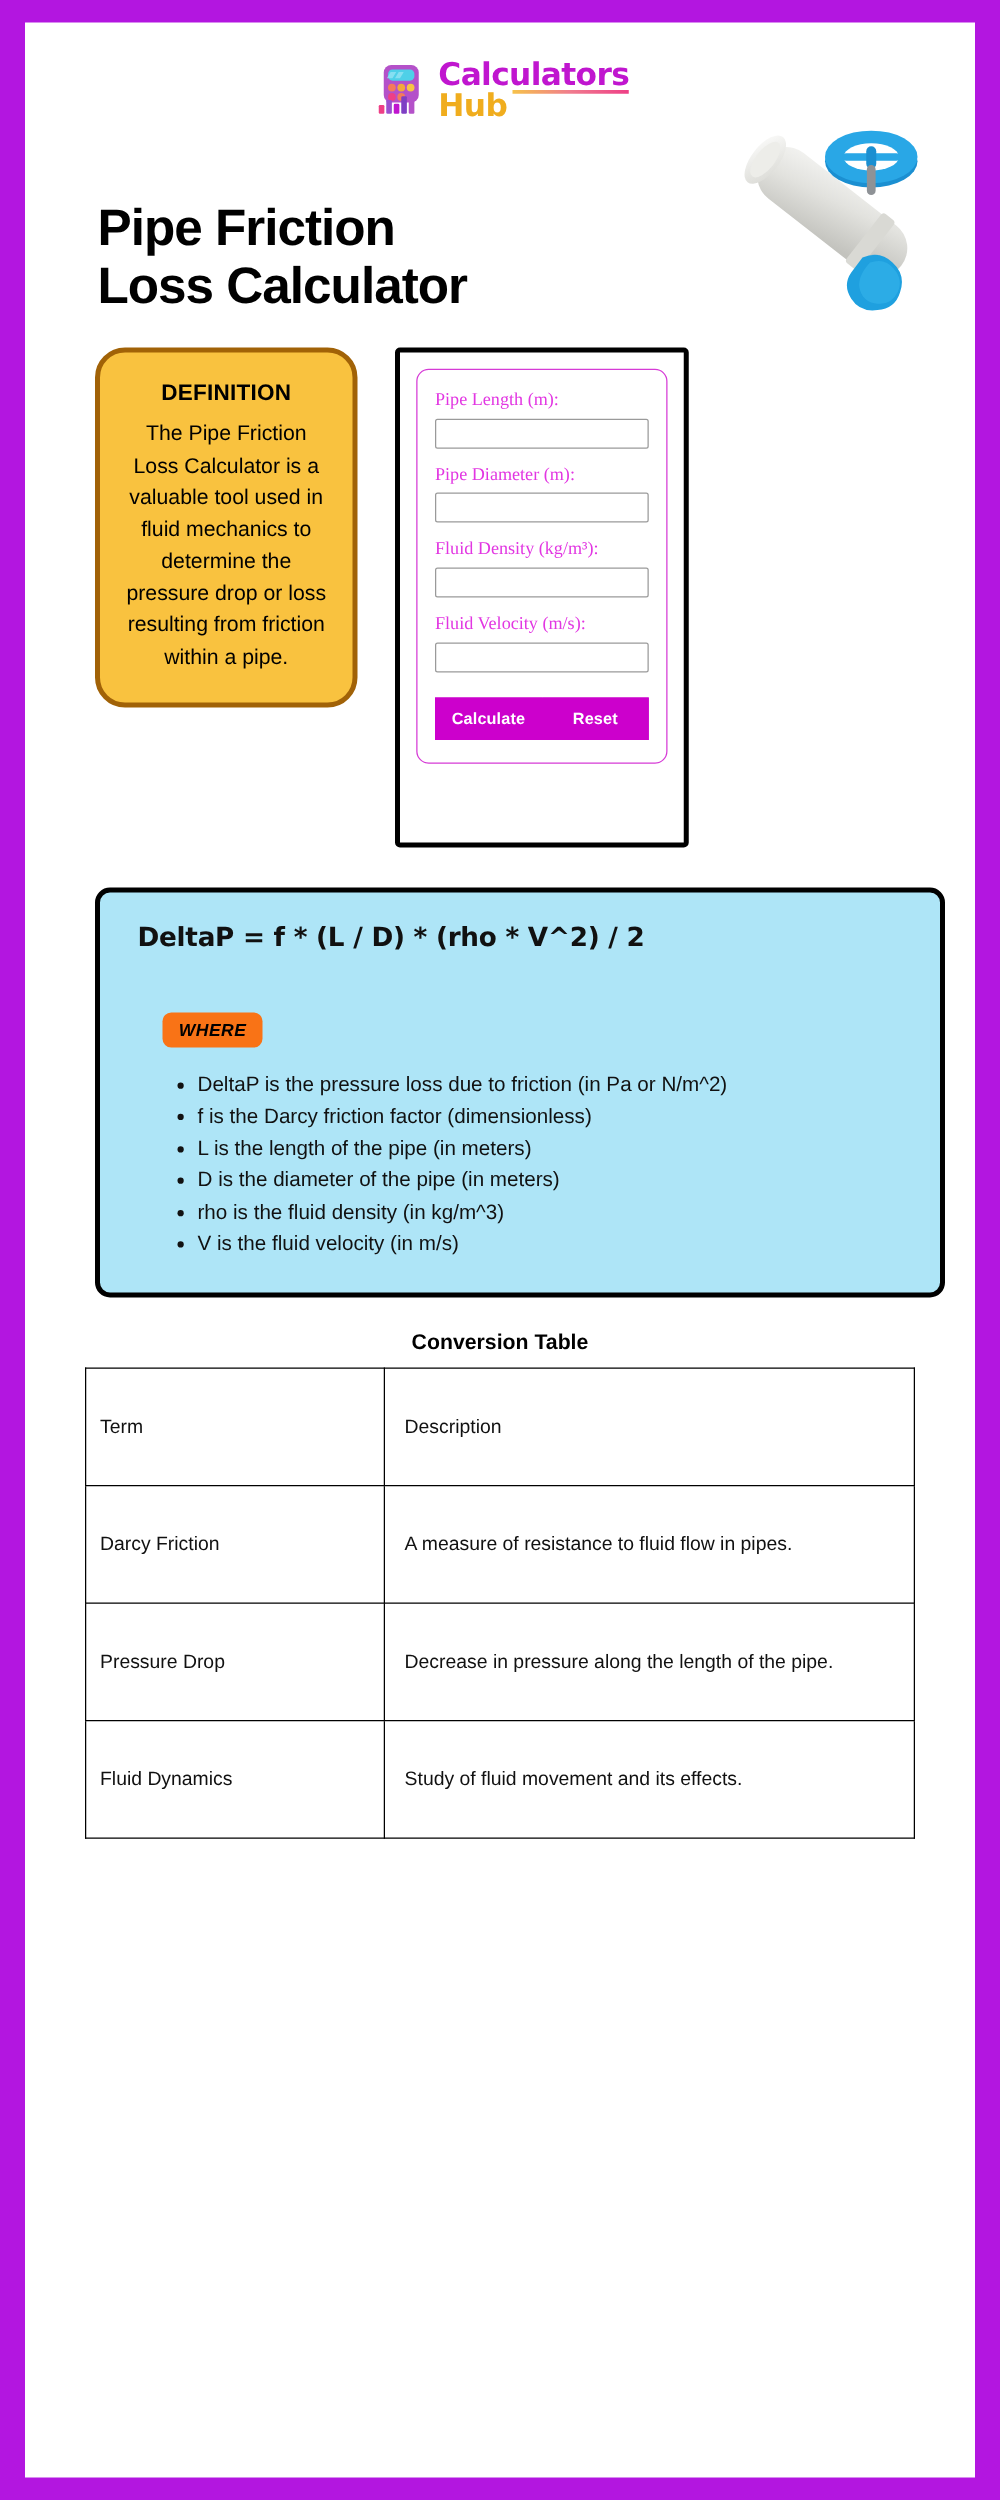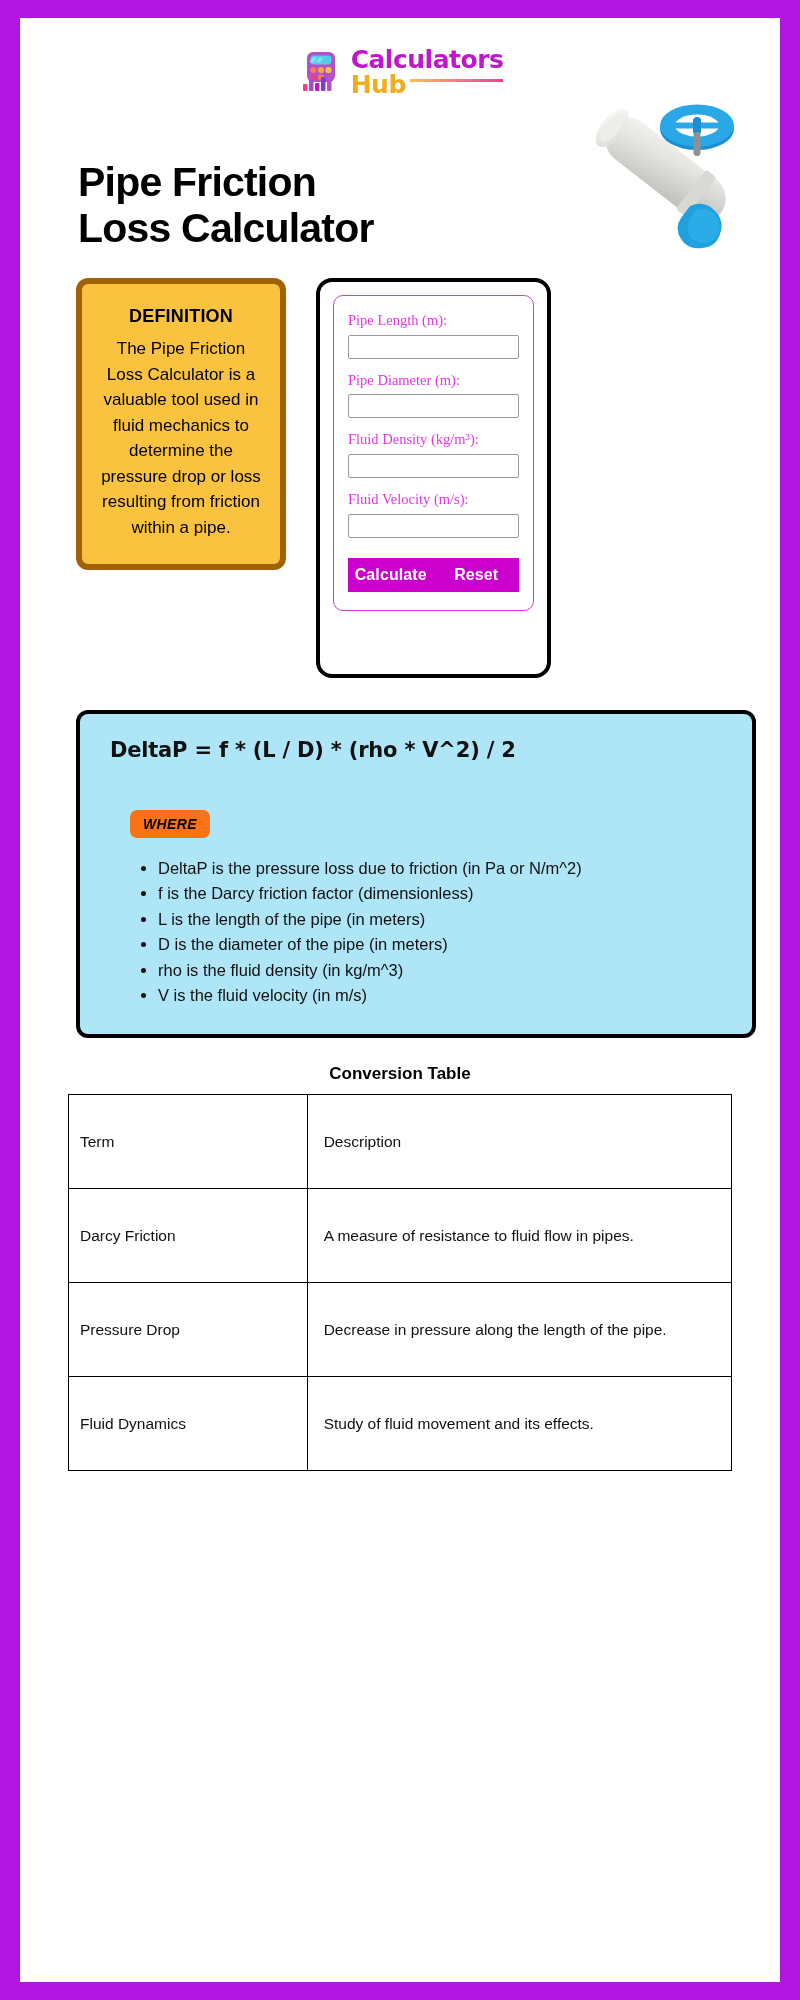--- a/index.html
+++ b/index.html
@@ -38,21 +38,21 @@
   }
   .brand-mark { width: 46px; height: 46px; flex: 0 0 46px; }
   .brand-text { display: flex; flex-direction: column; line-height: 1.0; }
   .brand-top {
     font-family: "DejaVu Sans", sans-serif;
     font-weight: bold;
     font-size: 25px;
     color: #C016CF;
     letter-spacing: -0.5px;
   }
-  .brand-bottom-row { display: flex; align-items: center; gap: 4px; }
+  .brand-bottom-row { display: flex; align-items: flex-start; gap: 4px; }
   .brand-bottom {
     font-family: "DejaVu Sans", sans-serif;
     font-weight: bold;
     font-size: 25px;
     color: #F0AD1E;
     letter-spacing: -0.5px;
   }
   .brand-rule {
     flex: 1;
     height: 3px;
@@ -90,22 +90,22 @@
   .cols {
     display: flex;
     gap: 30px;
     padding: 26px 24px 0 56px;
     align-items: flex-start;
   }
 
   .definition-card {
     flex: 0 0 210px;
     background: #F9C23F;
-    border: 6px solid #a16207;
-    border-radius: 12px;
+    border: 4px solid #a16207;
+    border-radius: 24px;
     padding: 22px 18px 24px;
     text-align: center;
   }
   .definition-heading {
     font-family: "Liberation Sans", sans-serif;
     font-weight: bold;
     font-size: 18px;
     color: #000000;
     margin-bottom: 9px;
     letter-spacing: 0.2px;
@@ -114,21 +114,21 @@
     font-family: "Liberation Sans", sans-serif;
     font-size: 17px;
     line-height: 1.50;
     color: #000000;
   }
 
   .calc-card {
     flex: 0 0 235px;
     background: #ffffff;
     border: 4px solid #000000;
-    border-radius: 16px;
+    border-radius: 4px;
     padding: 13px;
     min-height: 400px;
   }
   .calc-inner {
     border: 1.5px solid #D63BD6;
     border-radius: 10px;
     padding: 16px 14px 18px;
     height: 100%;
   }
   .field { margin-bottom: 13px; }
@@ -159,21 +159,21 @@
     margin-top: 20px;
     height: 34px;
   }
   .btn {
     flex: 1;
     background: #CC00CC;
     border: none;
     color: #ffffff;
     font-family: "Liberation Sans", sans-serif;
     font-weight: bold;
-    font-size: 16px;
+    font-size: 13px;
     cursor: pointer;
     letter-spacing: 0.1px;
   }
 
   
   .formula-card {
     margin: 32px 24px 0 56px;
     background: #AEE5F7;
     border: 4px solid #000000;
     border-radius: 12px;

